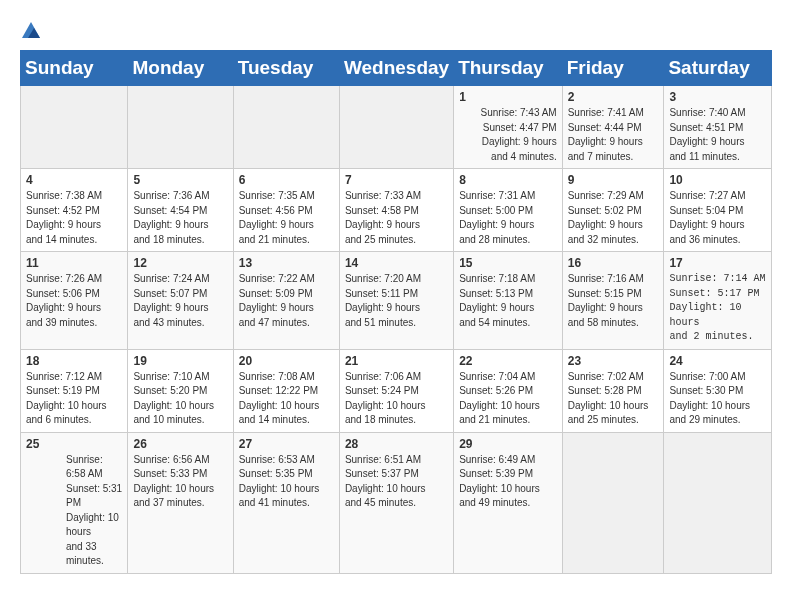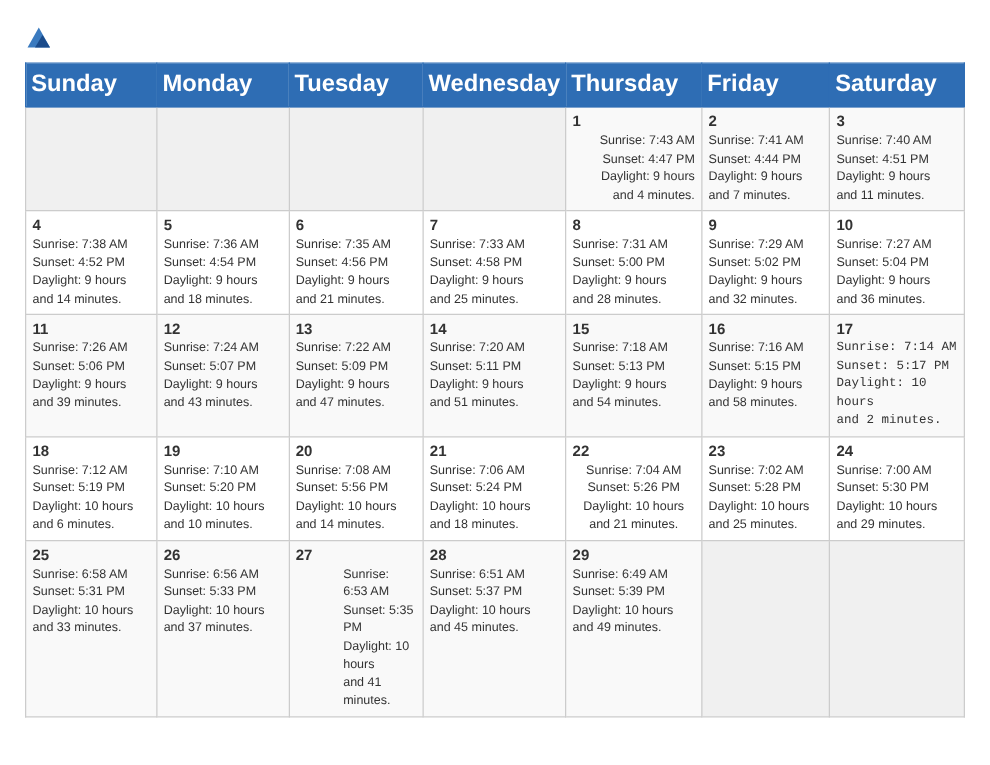--- a/index.html
+++ b/index.html
@@ -271,34 +271,34 @@
         <td>
           <span class="day-number">19</span>
           <div class="day-detail" style="white-space: pre-line;">Sunrise: 7:10 AM
 Sunset: 5:20 PM
 Daylight: 10 hours
 and 10 minutes.</div>
         </td>
         <td>
           <span class="day-number">20</span>
           <div class="day-detail" style="white-space: pre-line;">Sunrise: 7:08 AM
-Sunset: 5:56 PM
+Sunset: 12:22 PM
 Daylight: 10 hours
 and 14 minutes.</div>
         </td>
         <td>
           <span class="day-number">21</span>
           <div class="day-detail" style="white-space: pre-line;">Sunrise: 7:06 AM
 Sunset: 5:24 PM
 Daylight: 10 hours
 and 18 minutes.</div>
         </td>
         <td>
           <span class="day-number">22</span>
-          <div class="day-detail" style="white-space: pre-line; text-align: center;">Sunrise: 7:04 AM
+          <div class="day-detail" style="white-space: pre-line;">Sunrise: 7:04 AM
 Sunset: 5:26 PM
 Daylight: 10 hours
 and 21 minutes.</div>
         </td>
         <td>
           <span class="day-number">23</span>
           <div class="day-detail" style="white-space: pre-line;">Sunrise: 7:02 AM
 Sunset: 5:28 PM
 Daylight: 10 hours
 and 25 minutes.</div>
@@ -307,35 +307,35 @@
           <span class="day-number">24</span>
           <div class="day-detail" style="white-space: pre-line;">Sunrise: 7:00 AM
 Sunset: 5:30 PM
 Daylight: 10 hours
 and 29 minutes.</div>
         </td>
       </tr>
       <tr>
         <td>
           <span class="day-number">25</span>
-          <div class="day-detail" style="white-space: pre-line;">Sunrise: 6:58 AM
+          <div class="day-detail" style="white-space: pre-line; margin-left: 40px;">Sunrise: 6:58 AM
 Sunset: 5:31 PM
 Daylight: 10 hours
 and 33 minutes.</div>
         </td>
         <td>
           <span class="day-number">26</span>
           <div class="day-detail" style="white-space: pre-line;">Sunrise: 6:56 AM
 Sunset: 5:33 PM
 Daylight: 10 hours
 and 37 minutes.</div>
         </td>
         <td>
           <span class="day-number">27</span>
-          <div class="day-detail" style="white-space: pre-line; margin-left: 38px;">Sunrise: 6:53 AM
+          <div class="day-detail" style="white-space: pre-line;">Sunrise: 6:53 AM
 Sunset: 5:35 PM
 Daylight: 10 hours
 and 41 minutes.</div>
         </td>
         <td>
           <span class="day-number">28</span>
           <div class="day-detail" style="white-space: pre-line;">Sunrise: 6:51 AM
 Sunset: 5:37 PM
 Daylight: 10 hours
 and 45 minutes.</div>

